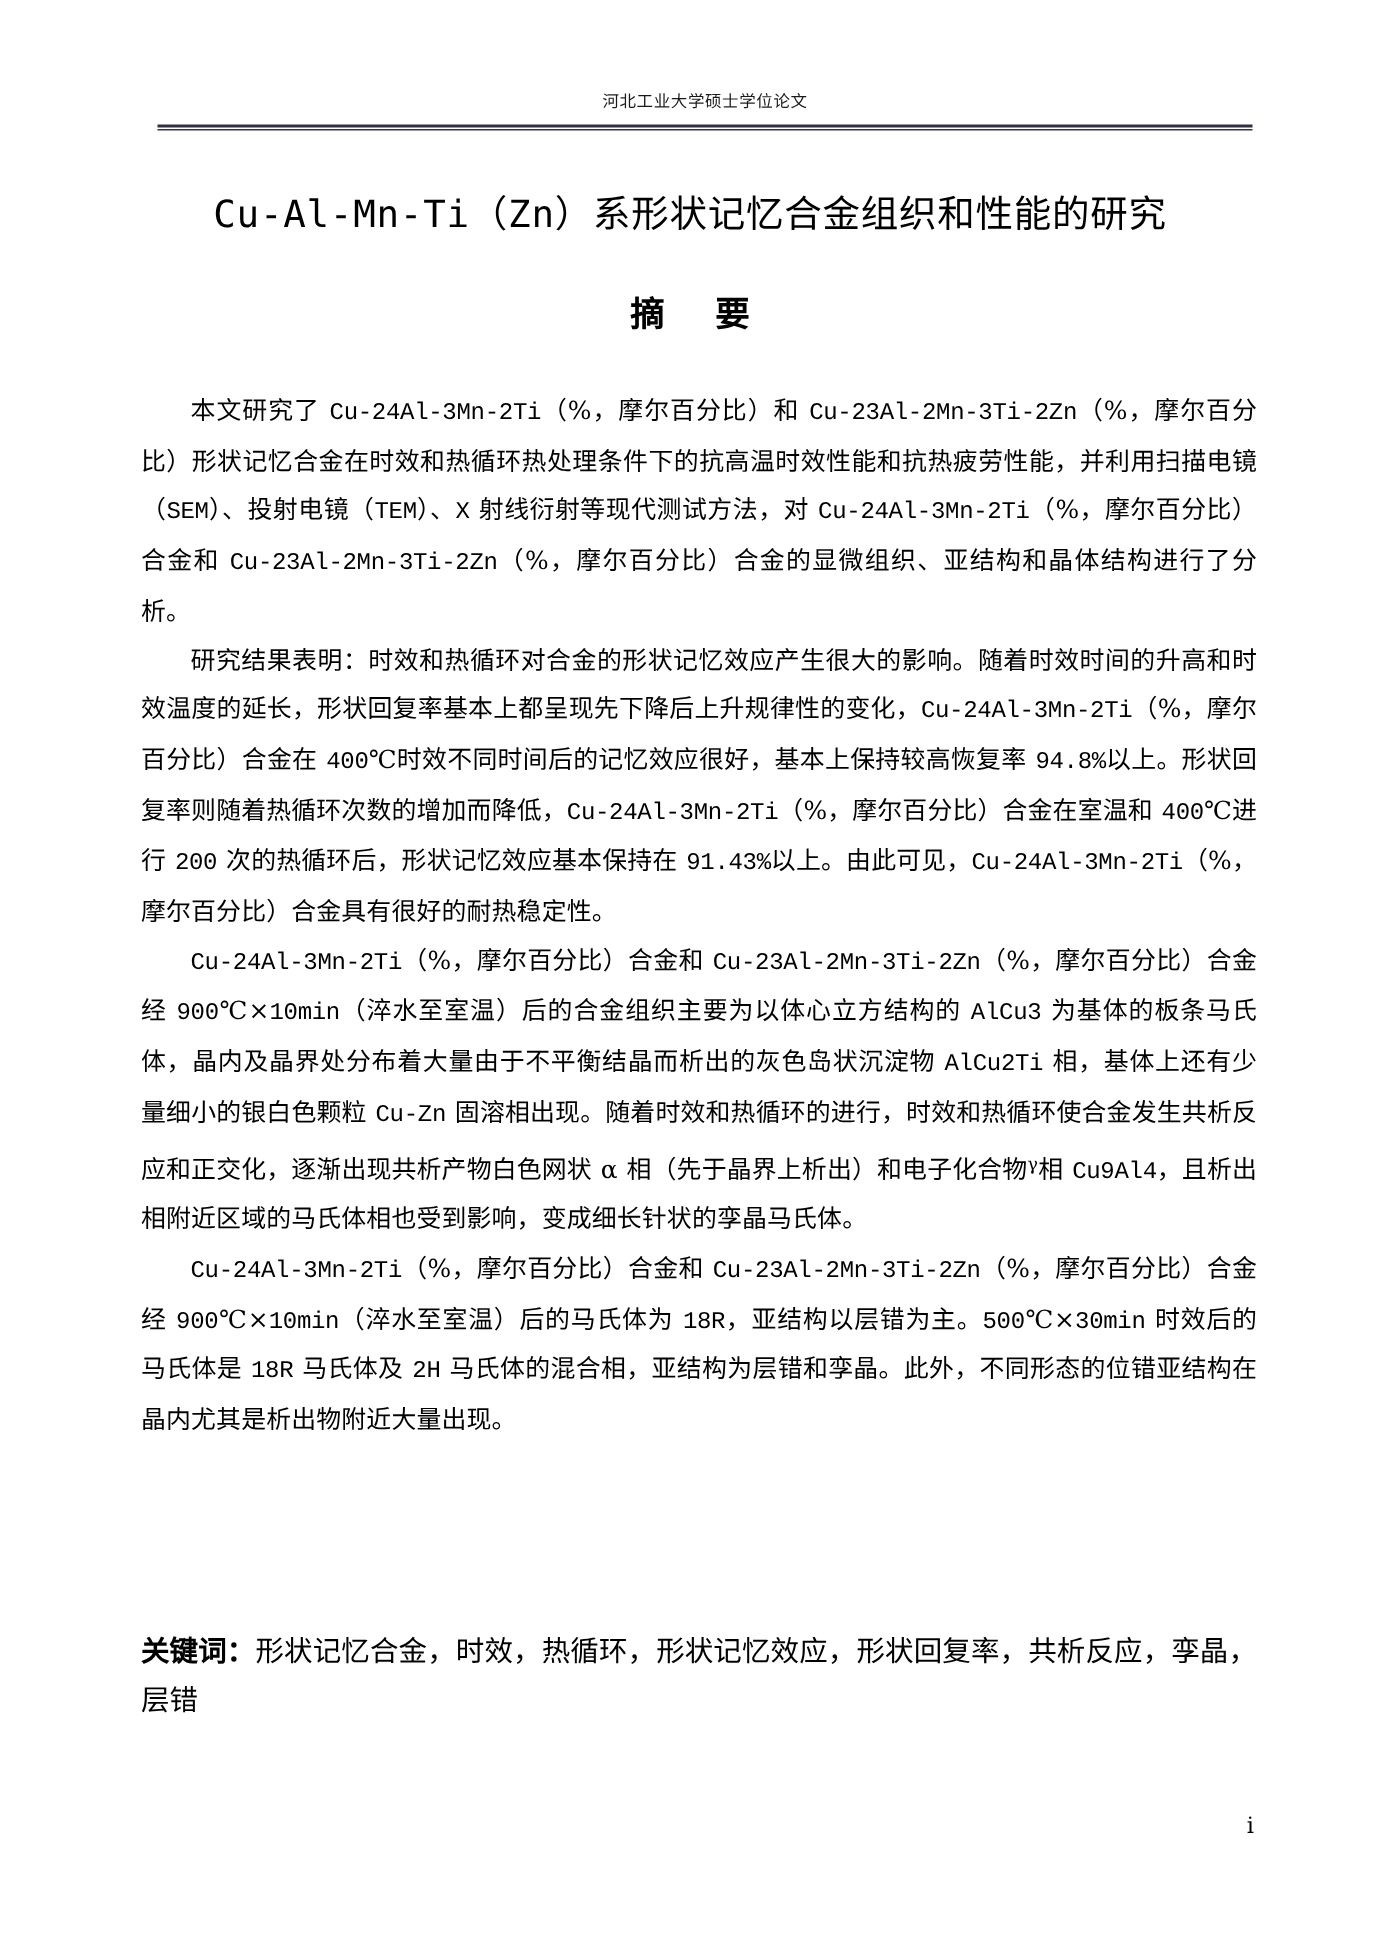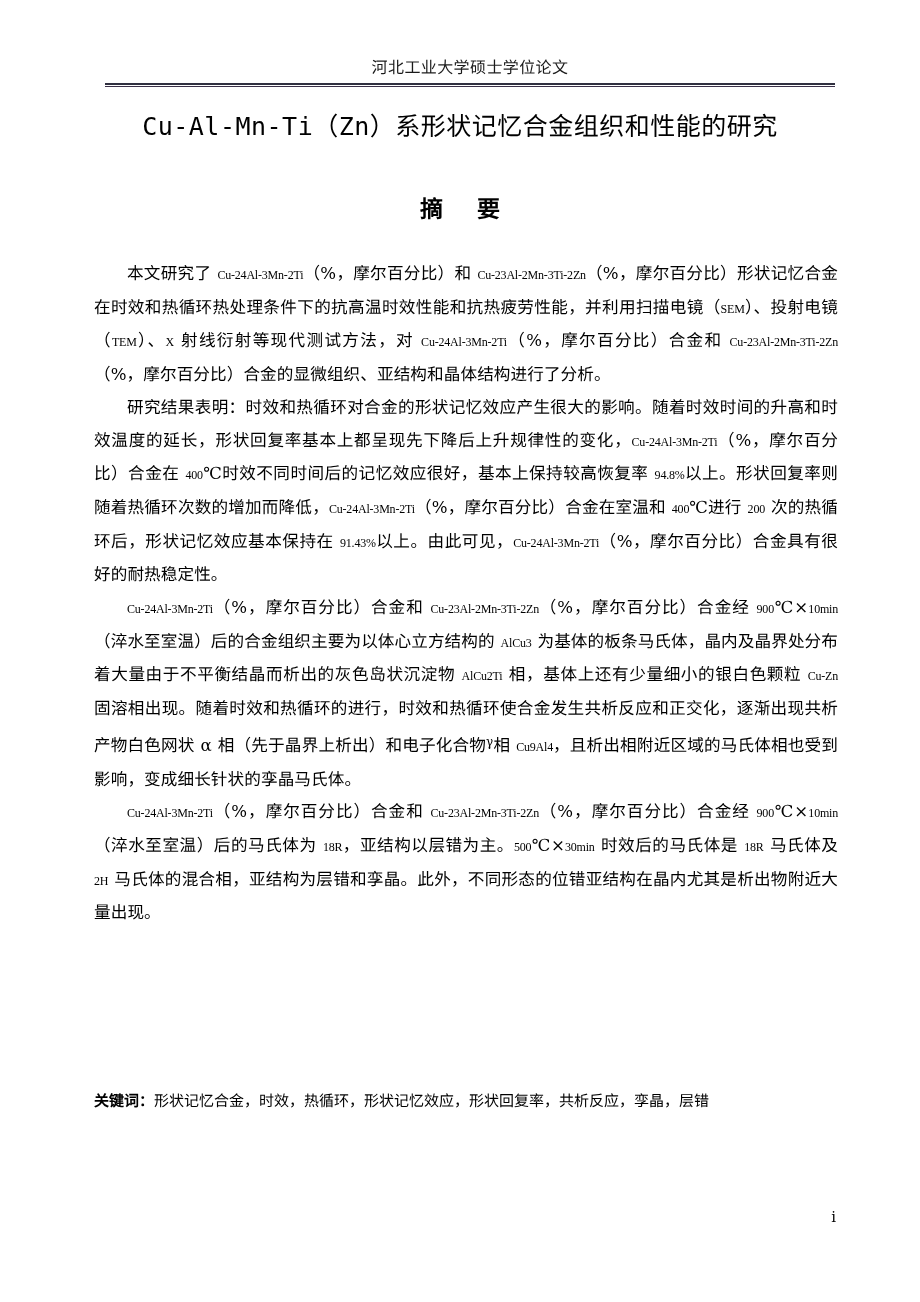--- a/index.html
+++ b/index.html
@@ -28,39 +28,39 @@
   
   .header-zone {
     position: absolute;
     left: 105px;
     top: 58px;
     width: 730px;
   }
   .header-text {
     text-align: center;
     font-family: "DejaVu Serif", "Liberation Serif", serif;
-    font-size: 16px;
+    font-size: 11px;
     letter-spacing: 0.4px;
     line-height: 20px;
     color: #1a1a1a;
   }
   .header-rule {
     margin-top: 5px;
     width: 730px;
     height: 4px;
     border-top: 2.2px solid #303040;
     border-bottom: 1px solid #3a3048;
     box-sizing: border-box;
   }
 
   
   .doc-title {
     position: absolute;
     left: 60px;
-    top: 108px;
+    top: 124px;
     width: 800px;
     text-align: center;
     font-size: 25px;
     line-height: 38px;
     letter-spacing: 0.5px;
     color: #000;
     font-family: "DejaVu Sans Mono", "Liberation Mono", monospace;
     white-space: nowrap;
   }
 
@@ -90,37 +90,37 @@
     text-indent: 33px;
     font-size: 16.6px;
     line-height: 32.7px;
     text-align: justify;
     text-justify: inter-ideograph;
     letter-spacing: 0.1px;
     word-spacing: 0.5px;
     font-family: "DejaVu Serif", "Liberation Serif", serif;
   }
   .para .lat {
-    font-family: Liberation Serif, serif;
-    font-size: 12px;
+    font-family: Liberation Mono, monospace;
+    font-size: 16px;
     letter-spacing: -0.2px;
   }
   .sup-gamma {
     font-size: 12px;
     vertical-align: 5px;
     font-family: "DejaVu Serif", "Liberation Serif", serif;
   }
 
   
   .keywords {
     position: absolute;
     left: 94px;
     top: 1085px;
     width: 744px;
-    font-size: 15px;
+    font-size: 19px;
     line-height: 32.7px;
     text-align: justify;
     text-justify: inter-ideograph;
     font-family: "DejaVu Serif", "Liberation Serif", serif;
   }
   .keywords .kw-label {
     font-weight: bold;
   }
 
   

